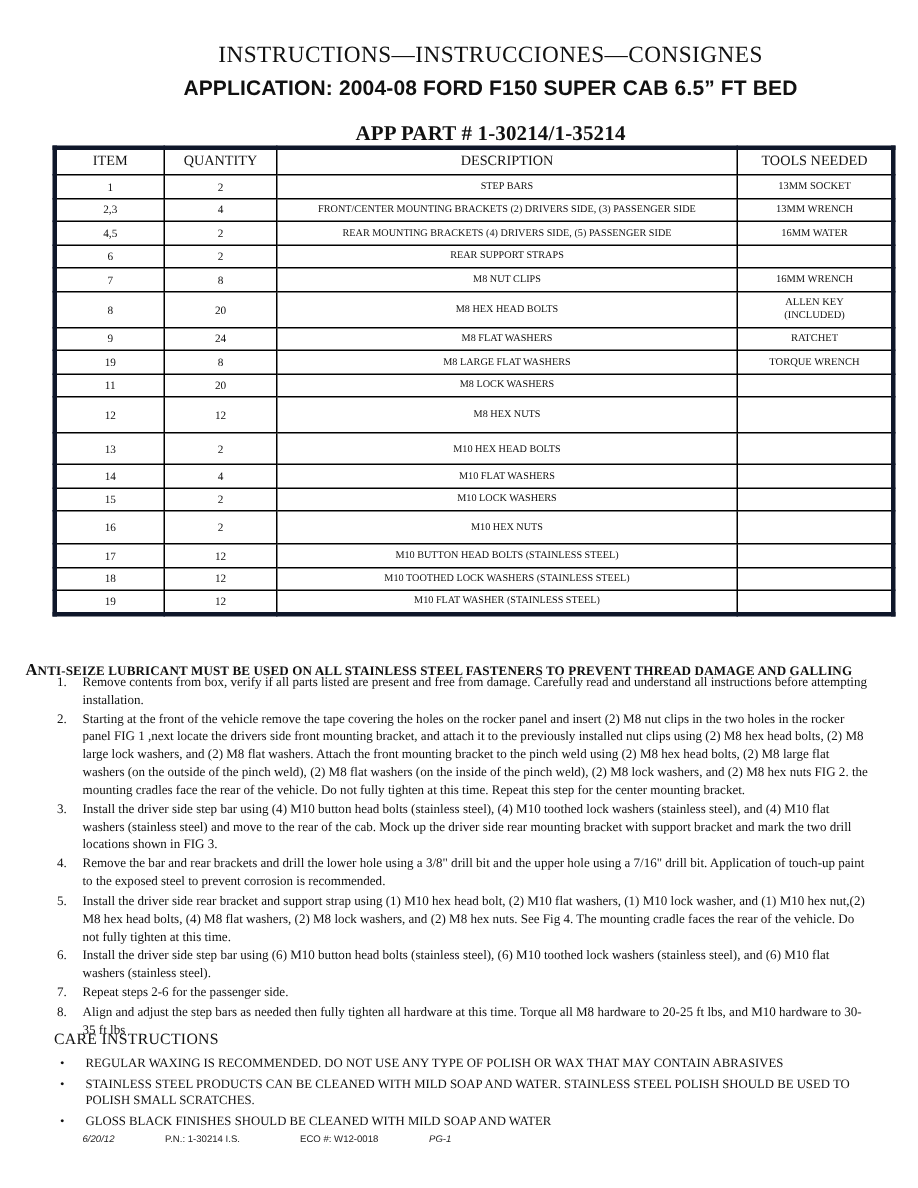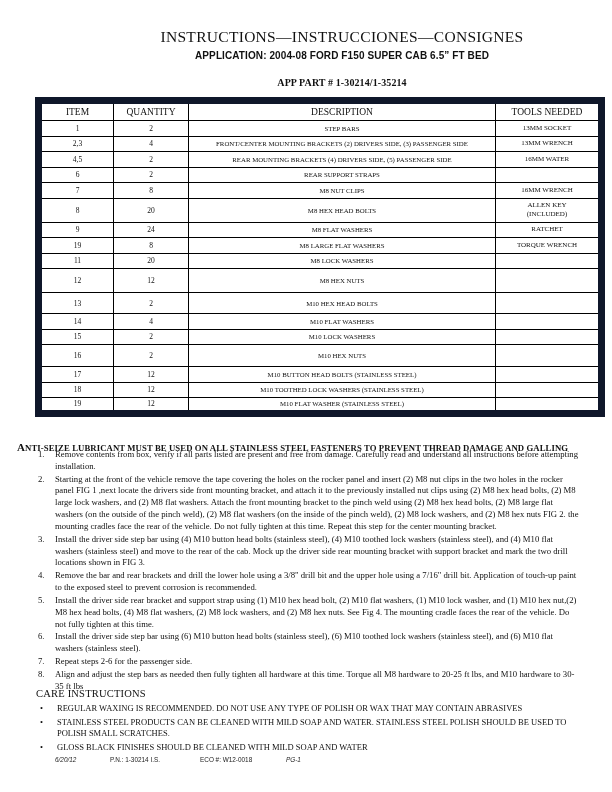--- a/index.html
+++ b/index.html
@@ -4,34 +4,34 @@
 <style>
   html,body { margin:0; padding:0; background:#e8e8e8; }
   .page {
     position:relative; width:612px; height:792px; margin:0 auto;
     background:#ffffff; color:#111;
     font-family:"Liberation Serif", serif;
     overflow:hidden;
   }
 
   
-  .header { position:absolute; top:28px; left:112px; width:460px; text-align:center; }
+  .header { position:absolute; top:28px; left:97px; width:460px; text-align:center; }
   .title { font-size:15.5px; letter-spacing:0.3px; white-space:nowrap; }
   .app-line {
     font-family:"Liberation Sans", sans-serif;
-    font-size:10px; font-weight:700; margin-top:4px; letter-spacing:0.1px;
+    font-size:14px; font-weight:700; margin-top:4px; letter-spacing:0.1px;
   }
   .app-line2 { margin-top:16px;font-family:Liberation Serif, serif; }
 
   
   table.parts {
     position:absolute; top:97px; left:35px; width:543px;
     border-collapse:collapse; table-layout:fixed;
   }
-  table.parts { border:7px solid #0f172a; }
+  table.parts { border:3px solid #0f172a; }
   table.parts th, table.parts td {
     border:1px solid #000; text-align:center; vertical-align:middle;
     padding:0 2px; overflow:hidden;
   }
   table.parts th { font-weight:400; font-size:9.5px; height:16px; }
   th:nth-of-type(1) { width:67px; }
   th:nth-of-type(2) { width:70px; }
   th:nth-of-type(3) { width:302px; }
   th:nth-of-type(4) { width:98px; }
   td.c-item, td.c-qty { font-size:7.5px; }

